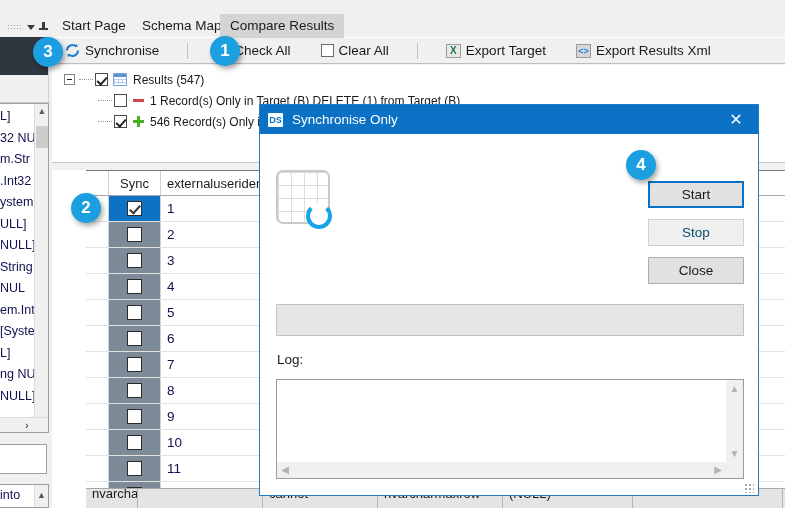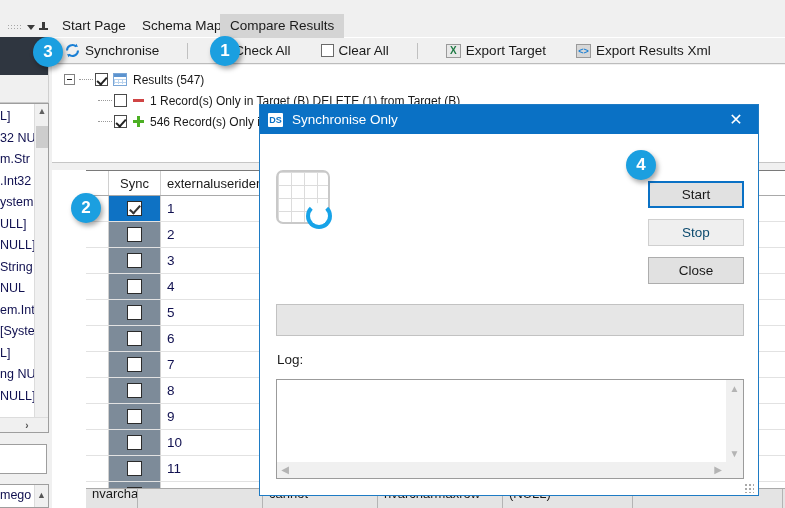--- a/index.html
+++ b/index.html
@@ -303,21 +303,21 @@
         <div class="arrow-dn">▼</div>
       </div>
       <div class="lb-hscroll">
         <div class="arrow-rt">›</div>
       </div>
     </div>
 
     <div class="left-textbox"></div>
 
     <div class="left-bottom-list">
-      <div class="txt">mego</div>
+      <div class="txt">into</div>
       <div class="sb">▲</div>
     </div>
   </div>
 
   <div class="main">
 
     <div class="tabstrip">
       <div class="tab" style="left:0px;">Start Page</div>
       <div class="tab" style="left:80px;">Schema Map</div>
       <div class="tab active" style="left:168px;">Compare Results</div>

